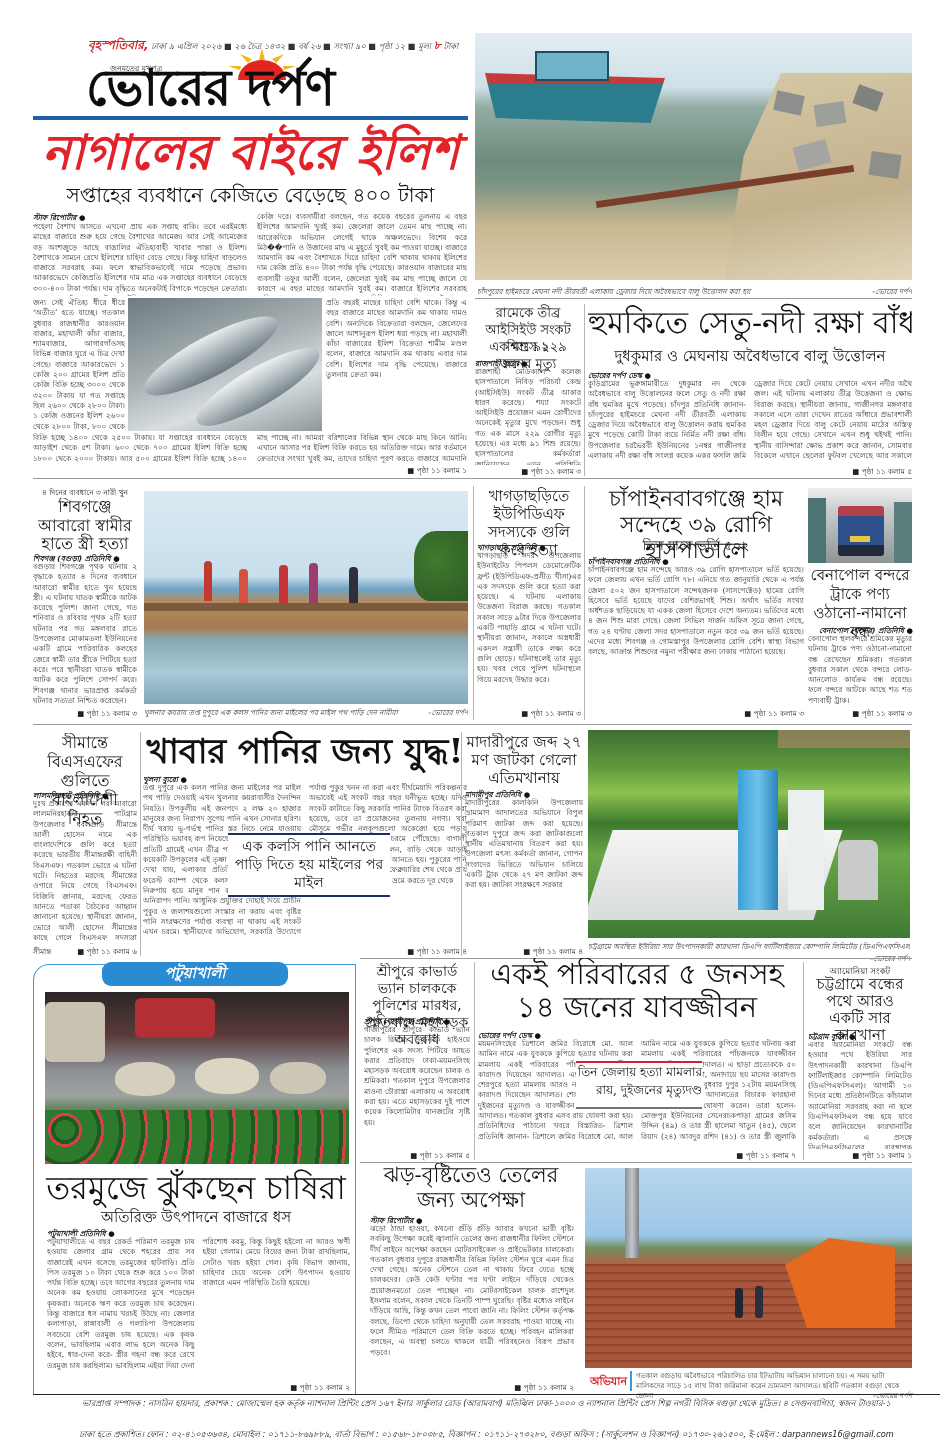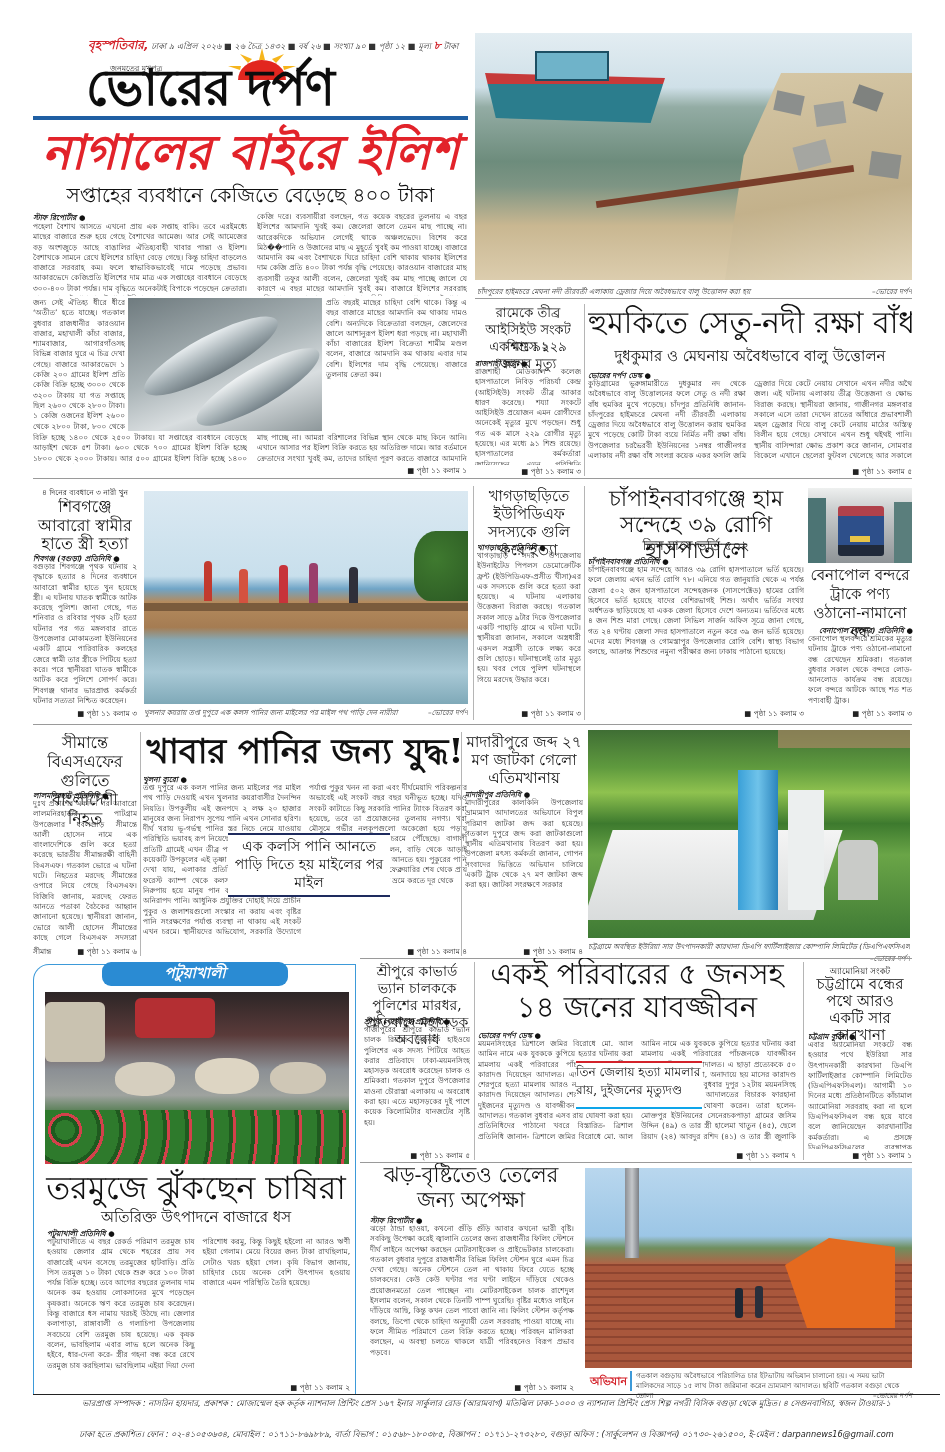--- a/index.html
+++ b/index.html
@@ -26,21 +26,21 @@
   .blue-rule{height:4px;background:#1f5fa3;}
   .main-headline{font-size:48px;line-height:56px;color:#e2232a;font-weight:bold;font-style:italic;white-space:nowrap;}
   .main-sub{font-size:20px;line-height:26px;white-space:nowrap;}
 
   
   .pbox{border:1.5px solid #3d9ad9;border-radius:16px 0 0 0;border-bottom:none;}
   .pill{background:#2a8bd3;border-radius:9px;color:#fff;font-style:italic;font-weight:bold;font-size:15px;line-height:23px;text-align:center;}
 
   
   .quote{background:#fff;border-top:2px solid #1e2b5e;border-bottom:2px solid #1e2b5e;font-family:"DejaVu Serif",serif;font-size:14px;line-height:18px;text-align:center;color:#111;padding-top:2px;}
-  .inset{background:#fff;border-top:2px solid #d3222a;border-bottom:2px solid #0ea5e9;font-family:"DejaVu Serif",serif;font-size:12px;line-height:18px;text-align:left;color:#111;}
+  .inset{background:#fff;border-top:2px solid #d3222a;border-bottom:2px solid #737373;font-family:"DejaVu Serif",serif;font-size:12px;line-height:18px;text-align:right;color:#111;}
   .abhijan{color:#d3222a;font-weight:bold;font-size:11px;font-family:Liberation Mono, monospace;}
   .abhijan-bar{width:2px;background:#3d9ad9;}
 
   .footer{font-size:8.2px;color:#222;white-space:nowrap;text-align:center;overflow:hidden;font-style:italic;}
 </style>
 </head>
 <body>
 
 <div class="a dateline" style="left:88px;top:36px;">
   <span class="day">বৃহস্পতিবার,</span>

